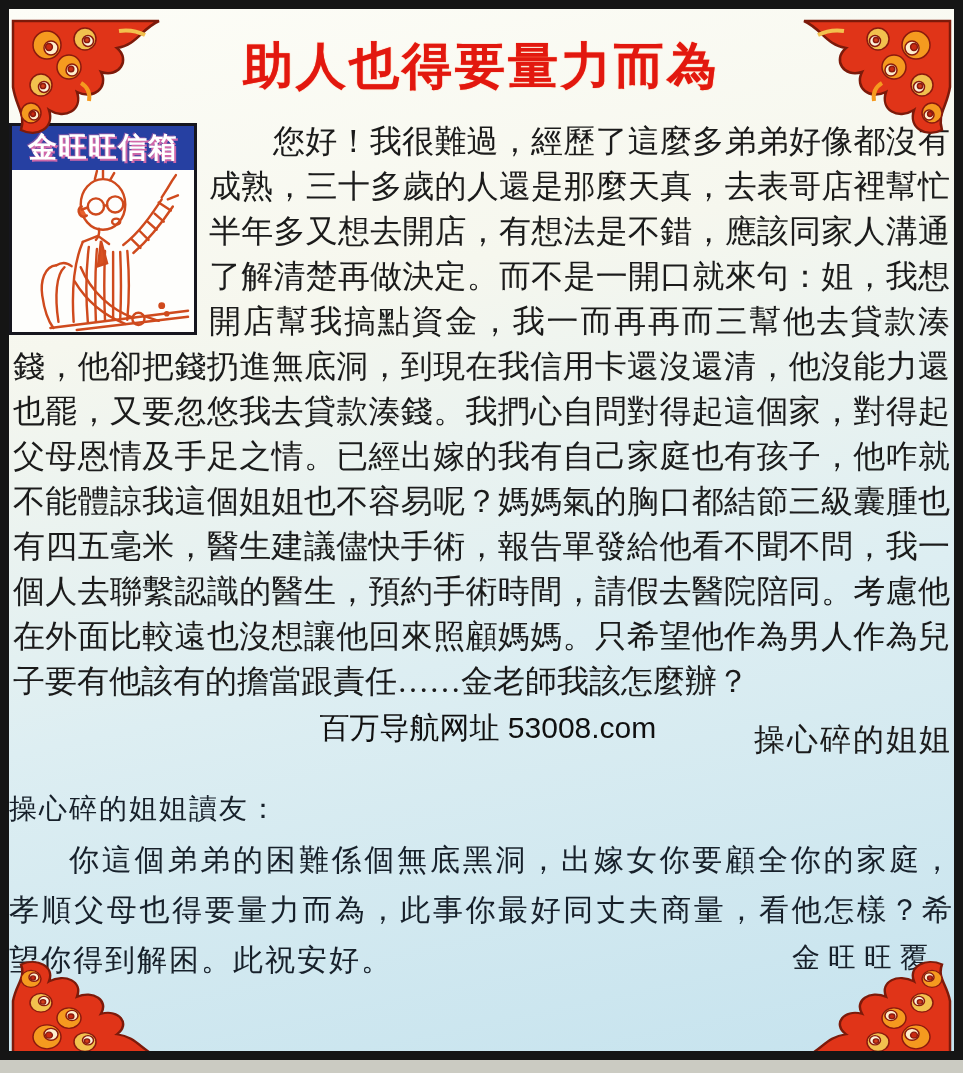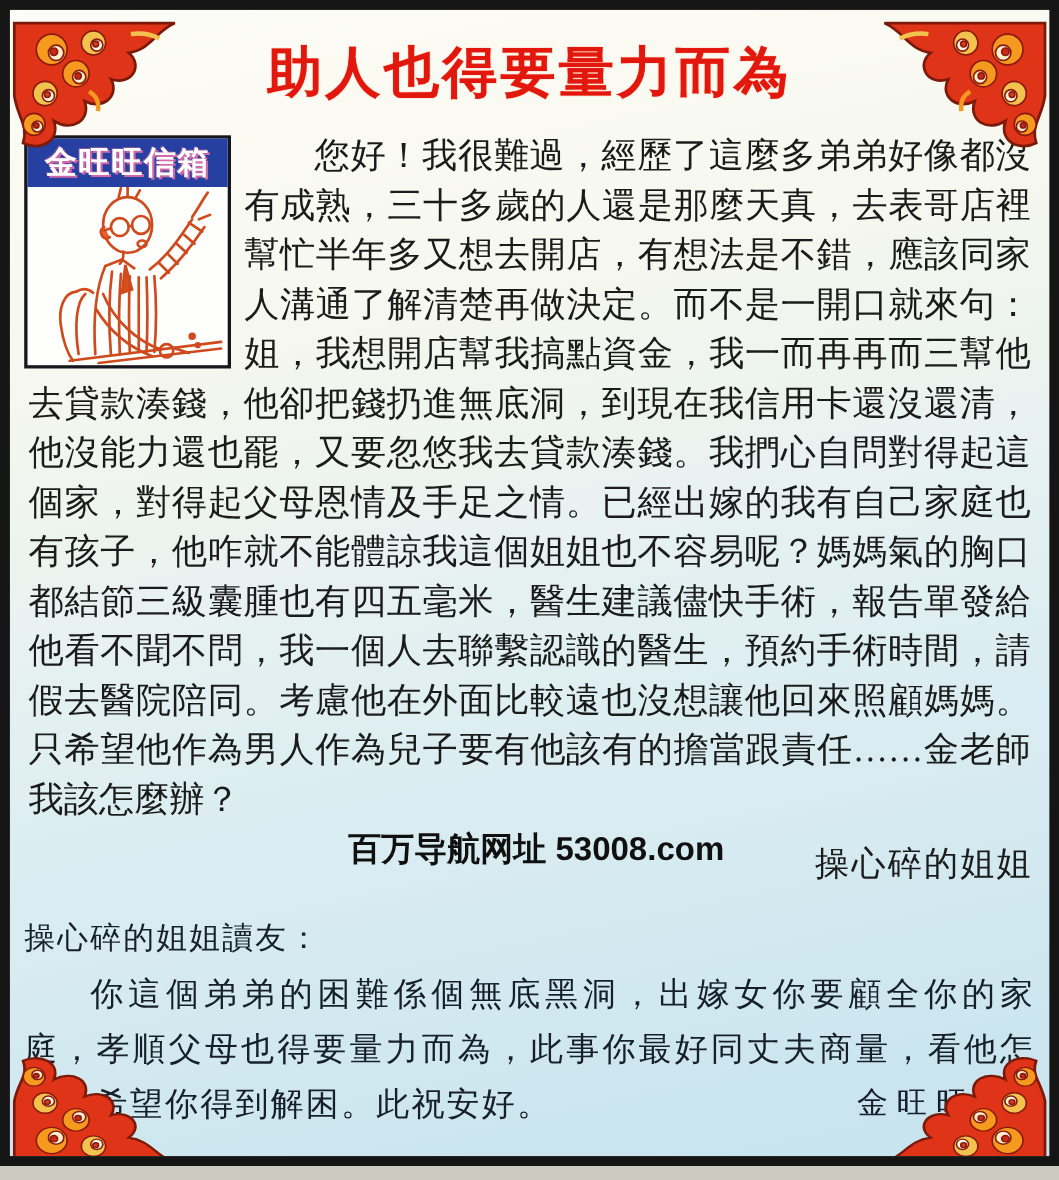--- a/index.html
+++ b/index.html
@@ -31,42 +31,42 @@
   .orn.br{right:2px;bottom:0;transform:scale(-1,-1);height:104px;}
   .page-title{
     margin:8px 120px 0;height:98px;
     display:flex;align-items:center;justify-content:center;
     font-weight:900;font-size:50px;letter-spacing:3px;
     color:var(--title-red);
     text-shadow:0 0 1px #ff5a30;
     font-family:"Liberation Serif","DejaVu Serif",serif;
     white-space:nowrap;
   }
-  .content{padding:0 13px;margin-top:4px;}
+  .content{padding:0 0;margin-top:4px;}
   .mailbox{
     float:left;width:188px;height:212px;margin:4px 12px 8px 0;
     box-sizing:border-box;border:3px solid #16161e;background:#fefefc;
     display:flex;flex-direction:column;
   }
   .mailbox-header{
     height:44px;background:var(--header-blue);
     display:flex;align-items:center;justify-content:center;
     color:#ffffff;font-weight:700;font-size:29px;letter-spacing:1px;
     font-family:"Liberation Sans","DejaVu Sans",sans-serif;
     text-shadow:2px 2px 0 rgba(236,110,170,.85),-1px -1px 0 rgba(236,110,170,.45);
     white-space:nowrap;
   }
   .mailbox-figure{flex:1;display:flex;align-items:flex-end;justify-content:center;overflow:hidden;}
   .letter{font-size:32px;line-height:45px;color:var(--ink);text-align:justify;}
   .letter p{margin:4px;text-indent:2em;}
   .ad-row{display:flex;align-items:flex-start;margin-top:0;line-height:40px;}
   .ad-row .sp{flex:1.05;}
   .ad{
     font-family:"Liberation Sans","DejaVu Sans",sans-serif;
-    font-weight:700;font-size:30px;color:#101010;white-space:nowrap;
+    font-weight:400;font-size:30px;color:#101010;white-space:nowrap;
   }
   .letter-sign{
     flex:1;text-align:right;padding:12px 2px 0 0;
     font-size:31px;letter-spacing:2px;color:var(--ink);white-space:nowrap;
   }
   .reply{margin-top:31px;color:#17202a;letter-spacing:2px;}
   .reply-salutation{font-size:28px;line-height:36px;}
   .reply-body{margin:8px 0 0;text-indent:2em;font-size:30px;line-height:50px;text-align:justify;}
   .reply-sign{
     text-align:right;font-size:28px;letter-spacing:8px;

